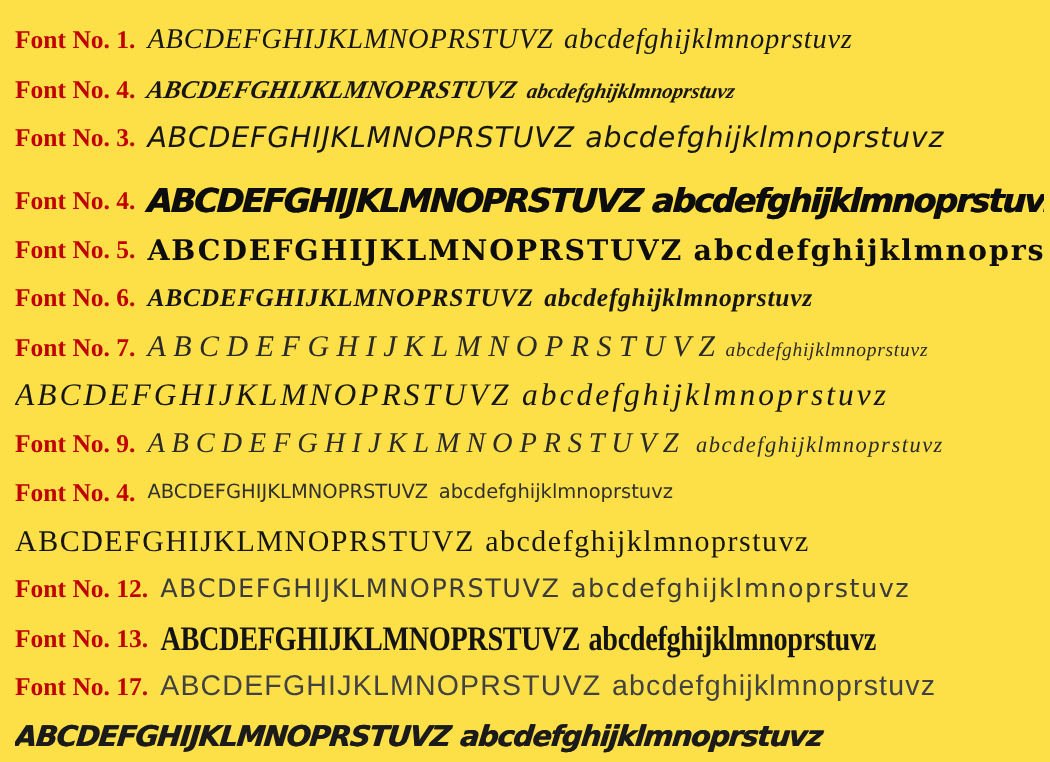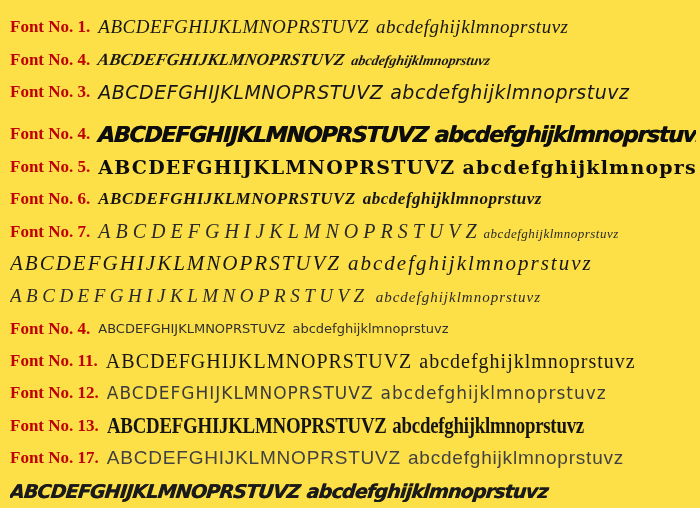--- a/index.html
+++ b/index.html
@@ -114,30 +114,30 @@
   <div class="row f7">
     <span class="lbl">Font No. 7.</span>
     <span class="specs"><span class="caps">ABCDEFGHIJKLMNOPRSTUVZ</span><span class="lower">abcdefghijklmnoprstuvz</span></span>
   </div>
 
   <div class="row f8">
     <span class="specs"><span class="caps">ABCDEFGHIJKLMNOPRSTUVZ</span><span class="lower">abcdefghijklmnoprstuvz</span></span>
   </div>
 
   <div class="row f9">
+    <span class="lbl">Font No. 9.</span>
     <span class="specs"><span class="caps">ABCDEFGHIJKLMNOPRSTUVZ</span><span class="lower">abcdefghijklmnoprstuvz</span></span>
   </div>
 
   <div class="row f10">
     <span class="lbl">Font No. 4.</span>
     <span class="specs"><span class="caps">ABCDEFGHIJKLMNOPRSTUVZ</span><span class="lower">abcdefghijklmnoprstuvz</span></span>
   </div>
 
   <div class="row f11">
-    <span class="lbl">Font No. 11.</span>
     <span class="specs"><span class="caps">ABCDEFGHIJKLMNOPRSTUVZ</span><span class="lower">abcdefghijklmnoprstuvz</span></span>
   </div>
 
   <div class="row f12">
     <span class="lbl">Font No. 12.</span>
     <span class="specs"><span class="caps">ABCDEFGHIJKLMNOPRSTUVZ</span><span class="lower">abcdefghijklmnoprstuvz</span></span>
   </div>
 
   <div class="row f13">
     <span class="lbl">Font No. 13.</span>

